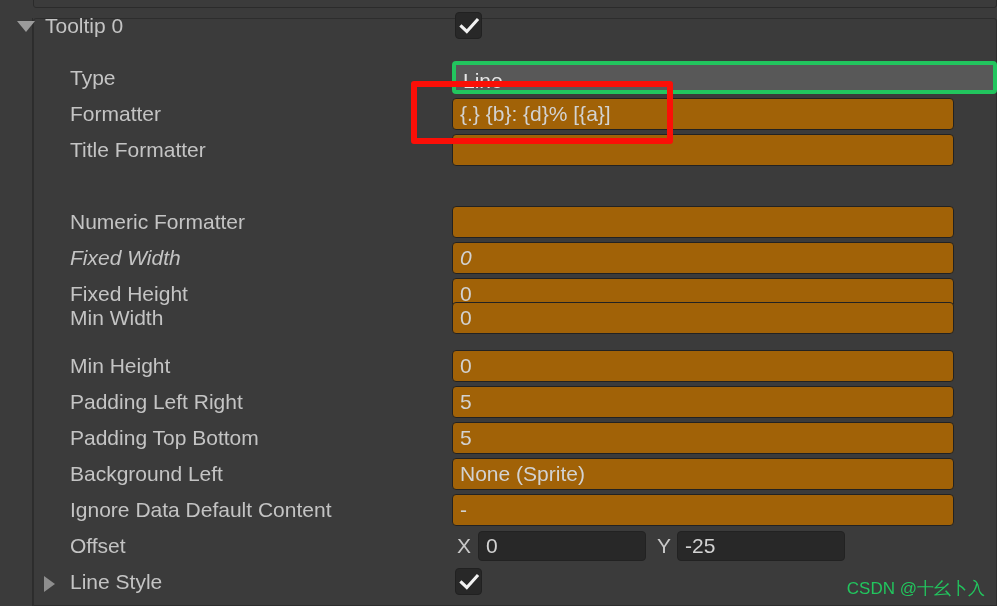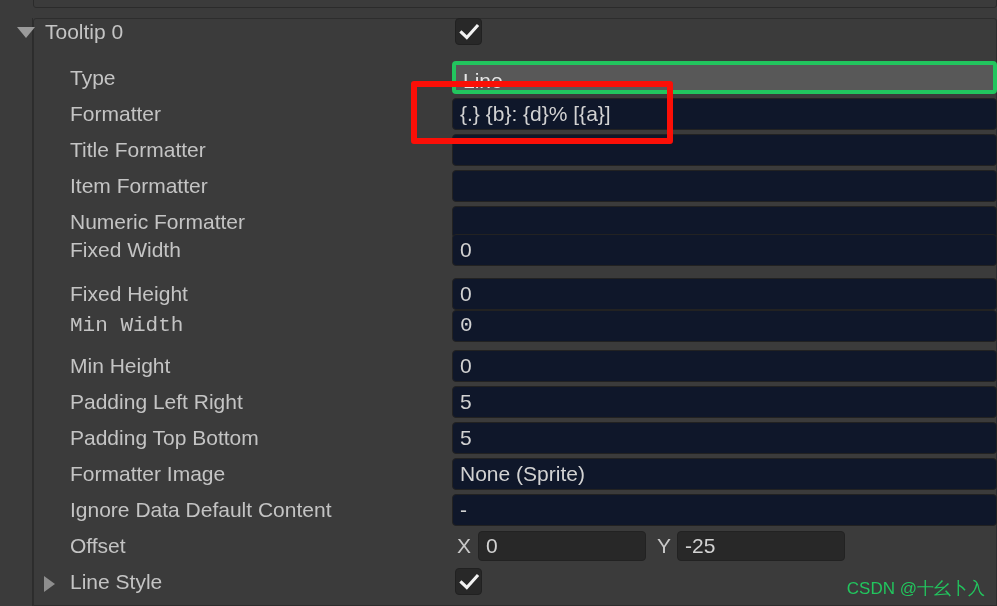--- a/index.html
+++ b/index.html
@@ -120,23 +120,23 @@
     position: absolute;
     left: 3px;
     top: 4px;
   }
 
   
   .field {
     position: absolute;
     left: 452px;
     top: 2px;
-    width: 545px;
+    width: 502px;
     height: 32px;
-    background: #0f172a;
+    background: #a16207;
     border: 1px solid #222222;
     border-radius: 4px;
     box-sizing: border-box;
     color: #d2d2d2;
     font-size: 21px;
     line-height: 30px;
     padding-left: 7px;
     white-space: nowrap;
     overflow: hidden;
   }
@@ -216,21 +216,21 @@
 <body>
 
 <div id="inspector">
 
   <div class="top-panel-stub"></div>
   <div class="gutter"></div>
   <div class="gutter-line"></div>
 
   <div class="element-box"></div>
 
-  <div class="row" style="top:14px;text-align:right;">
+  <div class="row" style="top:8px;text-align:right;">
     <span class="foldout foldout-open"></span>
     <span class="row-label label-l0">Tooltip 0</span>
     <span class="checkbox">
       <svg width="21" height="19" viewBox="0 0 21 19">
         <path d="M2.5 9.5 L7.8 14.5 L18 3.2" stroke="#f2f2f2" stroke-width="3.1" fill="none" stroke-linecap="square"></path>
       </svg>
     </span>
   </div>
 
   <div class="row" style="top:60px;">
@@ -241,62 +241,58 @@
   <div class="row" style="top:96px;">
     <span class="row-label label-l1">Formatter</span>
     <span class="field">{.} {b}:  {d}% [{a}]</span>
   </div>
 
   <div class="row" style="top:132px;padding-left:38px;">
     <span class="row-label label-l1">Title Formatter</span>
     <span class="field"></span>
   </div>
 
-  <div class="row" style="top:168px;">
-    <span class="row-label label-l1">Item Formatter</span>
-    <span class="field"></span>
-  </div>
 
   <div class="row" style="top:204px;">
     <span class="row-label label-l1">Numeric Formatter</span>
     <span class="field"></span>
   </div>
 
-  <div class="row" style="top:232px;">
+  <div class="row" style="top:240px;font-style:italic;">
     <span class="row-label label-l1">Fixed Width</span>
     <span class="field">0</span>
   </div>
 
   <div class="row" style="top:276px;">
     <span class="row-label label-l1">Fixed Height</span>
     <span class="field">0</span>
   </div>
 
-  <div class="row" style="top:308px;font-family:Liberation Mono, monospace;">
+  <div class="row" style="top:300px;">
     <span class="row-label label-l1">Min Width</span>
     <span class="field">0</span>
   </div>
 
   <div class="row" style="top:348px;">
     <span class="row-label label-l1">Min Height</span>
     <span class="field">0</span>
   </div>
 
   <div class="row" style="top:384px;padding-left:48px;">
     <span class="row-label label-l1">Padding Left Right</span>
     <span class="field">5</span>
   </div>
 
   <div class="row" style="top:420px;">
     <span class="row-label label-l1">Padding Top Bottom</span>
     <span class="field">5</span>
   </div>
 
   <div class="row" style="top:456px;">
-    <span class="row-label label-l1">Formatter Image</span>
+    <span class="row-label label-l1">Background Left</span>
     <span class="field">None (Sprite)</span>
   </div>
 
   <div class="row" style="top:492px;">
     <span class="row-label label-l1">Ignore Data Default Content</span>
     <span class="field">-</span>
   </div>
 
   <div class="row" style="top:528px;">
     <span class="row-label label-l1">Offset</span>

